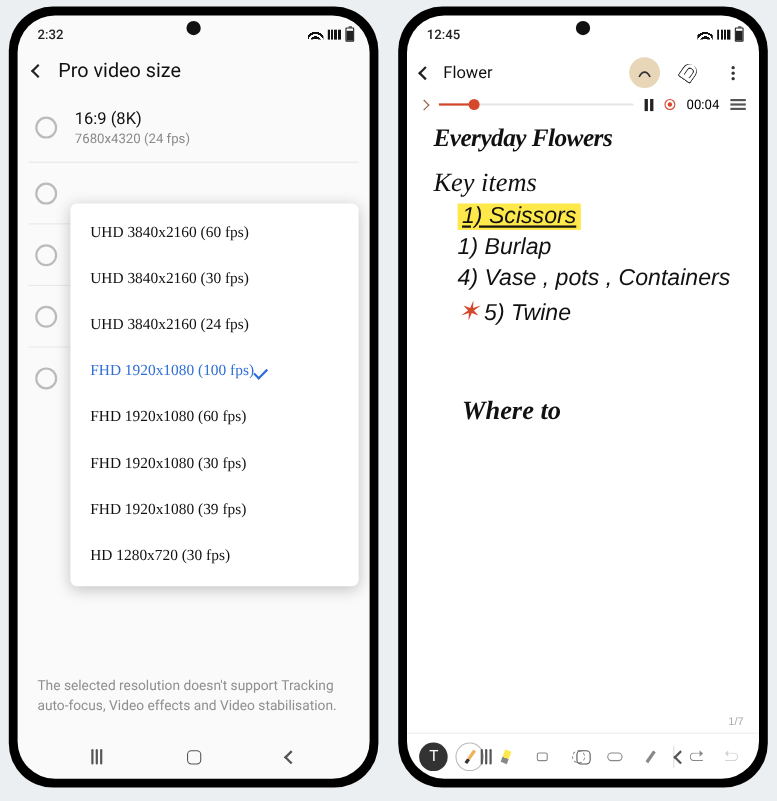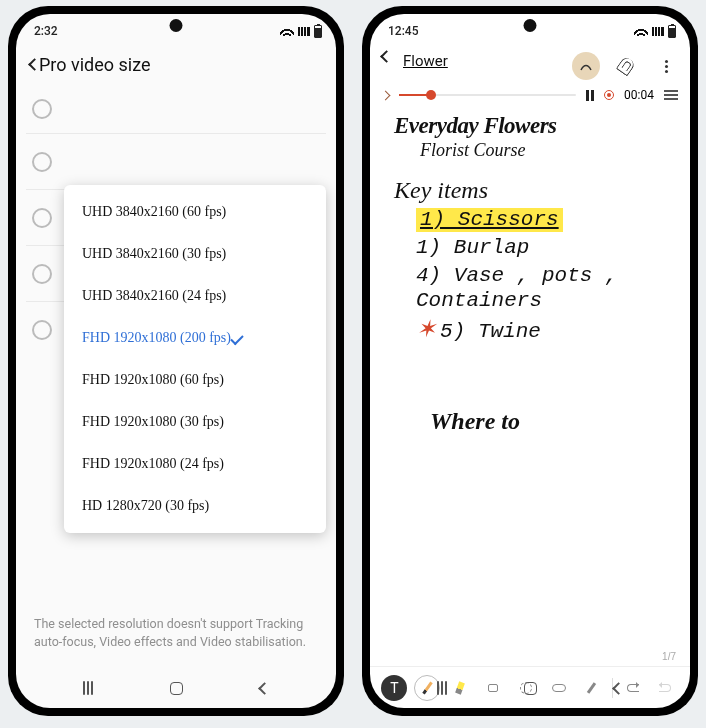--- a/index.html
+++ b/index.html
@@ -39,21 +39,21 @@
       #111 9px 12px); }
   .batt-ic { width: 8px; height: 13px; border: 1px solid #222; border-radius: 1px; position: relative; }
   .batt-ic:before { content:""; position:absolute; top:-2px; left:2px; width:3px; height:1px; background:#222; }
   .batt-ic:after { content:""; position:absolute; bottom:0; left:0; right:0; height:80%; background:#222; }
   .wifi-ic { width:14px; height:10px; background:
     radial-gradient(circle at 50% 120%, #111 0 2px, transparent 2px 3px,
       #111 3px 5px, transparent 5px 7px, #111 7px 9px, transparent 9px); border-radius:50% 50% 0 0; }
 
   
   .hdr {
-    display: flex; align-items: center; 
+    display: flex; align-items: center; gap: 14px;
     padding: 6px 14px 10px 14px; font-size: 18px; color: #111;
   }
   .chev-l { width: 9px; height: 9px; border-left: 2px solid #222; border-bottom:2px solid #222;
     transform: rotate(45deg); }
   .list { flex:1; padding: 0 10px; position: relative; }
   .row {
     display:flex; align-items:center; gap:16px;
     padding: 14px 6px; border-bottom: 1px solid #e9e9e9;
   }
   .radio {
@@ -88,21 +88,21 @@
   }
   .nb-recent { display:flex; gap:2px; }
   .nb-recent span{ width:2px; height:14px; background:#555; border-radius:1px; }
   .nb-home { width:13px; height:13px; border:1.8px solid #555; border-radius:4px; }
   .nb-back { width:9px; height:9px; border-left:2px solid #555; border-bottom:2px solid #555;
     transform: rotate(45deg); }
 
   
   .screen.white { background:#fff; }
   .note-hdr {
-    display:flex; padding:4px 10px 4px 12px; gap:12px;text-decoration:underline;
+    display:flex; align-items:center; padding:4px 10px 4px 12px; gap:12px;
   }
   .note-title { flex:1; font-size:15px; color:#111; }
   .icon-btn { width:28px; height:28px; display:flex; align-items:center; justify-content:center;
     border-radius:50%; }
   .icon-btn.dark { background:#e8d6b8; }
   .attach { width:14px; height:16px; transform: rotate(35deg);
     border:1.5px solid #333; border-radius:7px 7px 2px 2px; border-top:none; position:relative;}
   .attach:after{content:"";position:absolute;left:3px;top:3px;width:5px;height:8px;border:1.5px solid #333;border-radius:4px 4px 0 0;border-bottom:none;}
   .more { display:flex; flex-direction:column; gap:2px; }
   .more span{ width:3px; height:3px; background:#333; border-radius:50%;}
@@ -124,26 +124,26 @@
     flex:1; padding:6px 18px 0 24px; font-family: "Comic Sans MS", "Brush Script MT", cursive;
     color:#111; overflow:hidden; position:relative;
   }
   .h1 { font-size:23px; font-weight:700; font-style:italic; letter-spacing:-.5px; line-height:1.05;
     font-family:"Brush Script MT","Segoe Script",cursive;}
   .h1b{ font-size:18px; font-style:italic; margin:2px 0 0 26px;
     font-family:"Brush Script MT","Segoe Script",cursive;}
   .h2 { font-size:24px; font-weight:400; font-style:italic; margin-top:16px;
     font-family:"Brush Script MT","Segoe Script",cursive;}
   .li { font-size:21px; font-style:italic; margin:4px 0 0 22px; line-height:1.15;
-    font-family:Liberation Mono, monospace;}
+    font-family:Liberation Sans, sans-serif;}
   .hl { background:#ffe84a; padding:0 4px; text-decoration:underline; display:inline-block;}
   .star { color:#d6482c; font-size:24px; margin-right:4px;}
   .pg { position:absolute; right:14px; bottom:4px; font-size:10px; color:#aaa;
     font-family:Arial; font-style:normal;}
-  .h3 { font-size:24px; font-weight:700; font-style:italic; margin-top:64px; margin-left:36px;
+  .h3 { font-size:24px; font-weight:700; font-style:italic; margin-top:64px; margin-left:26px;
     font-family:"Brush Script MT","Segoe Script",cursive;}
   .toolbar {
     height:42px; border-top:1px solid #eee; display:flex; align-items:center;
     justify-content:space-around; padding:0 8px;
   }
   .tb { width:26px;height:26px; display:flex; align-items:center; justify-content:center;
     border-radius:50%; color:#777; font-size:14px;}
   .tb.on{ background:#333; color:#fff;}
   .tb.sel{ border:1px solid #bbb;}
   .pencil{width:3px;height:14px;background:linear-gradient(#f0b060,#f0b060 70%,#333 70%);transform:rotate(35deg);}
@@ -174,20 +174,24 @@
     </div>
 
     <div class="hdr">
       <div class="chev-l"></div>
       <span>Pro video size</span>
     </div>
 
     <div class="list">
       <div class="row">
         <div class="radio"></div>
+        <div class="r-col">
+          <span class="r-title">16:9 (8K)</span>
+          <span class="r-sub">7680x4320 (24 fps)</span>
+        </div>
       </div>
       <div class="row" style="height:56px">
         <div class="radio"></div>
       </div>
       <div class="row" style="height:56px">
         <div class="radio"></div>
       </div>
       <div class="row" style="height:56px">
         <div class="radio"></div>
       </div>
@@ -199,31 +203,31 @@
         <div class="dd-item">
           <span>UHD 3840x2160 (60 fps)</span>
           </div>
         <div class="dd-item">
           <span>UHD 3840x2160 (30 fps)</span>
           </div>
         <div class="dd-item">
           <span>UHD 3840x2160 (24 fps)</span>
           </div>
         <div class="dd-item sel">
-          <span>FHD 1920x1080 (200 fps)</span>
+          <span>FHD 1920x1080 (100 fps)</span>
           <div class="check"></div>
           </div>
         <div class="dd-item">
           <span>FHD 1920x1080 (60 fps)</span>
           </div>
         <div class="dd-item">
           <span>FHD 1920x1080 (30 fps)</span>
           </div>
         <div class="dd-item">
-          <span>FHD 1920x1080 (24 fps)</span>
+          <span>FHD 1920x1080 (39 fps)</span>
           </div>
         <div class="dd-item">
           <span>HD 1280x720 (30 fps)</span>
           </div>
       </div>
     </div>
 
     <div class="foot-note">The selected resolution doesn't support Tracking auto-focus, Video effects and Video stabilisation.</div>
 
     <div class="navbar">
@@ -284,21 +288,20 @@
       <span>00:04</span>
       <div class="list-ic">
           <span></span>
           <span></span>
           <span></span>
         </div>
     </div>
 
     <div class="note-body">
       <div class="h1">Everyday Flowers</div>
-      <div class="h1b">Florist Course</div>
       <div class="h2">Key items</div>
       <div class="li">
         <span class="hl">1) Scissors</span>
       </div>
       <div class="li">1) Burlap</div>
       <div class="li">4) Vase , pots , Containers</div>
       <div class="li">
         <span class="star">✶</span><span>5) Twine</span>
       </div>
       <div class="pg">1/7</div>

